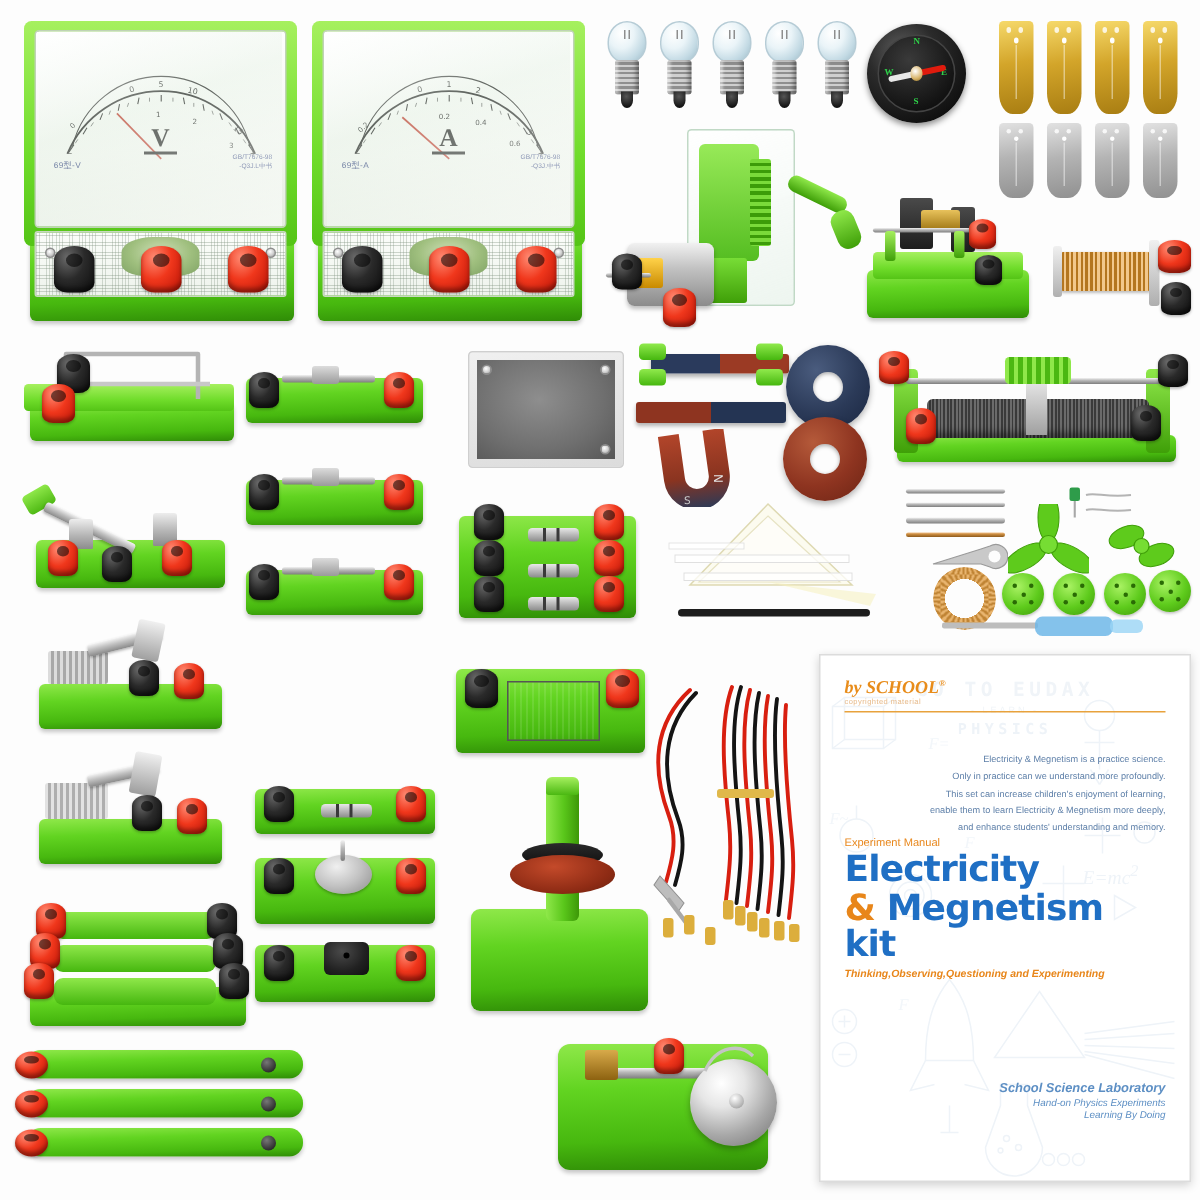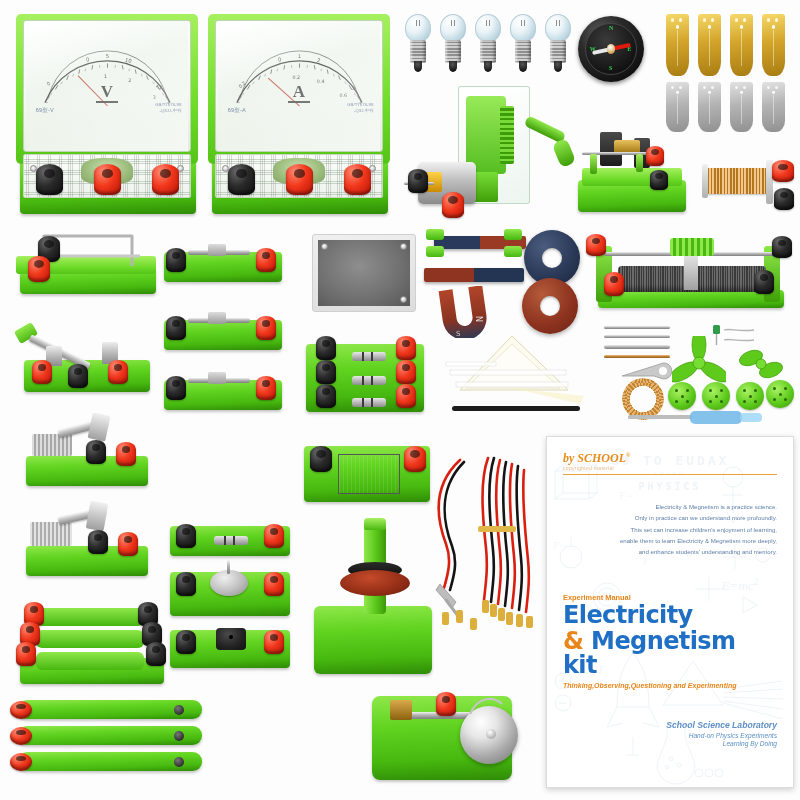--- a/index.html
+++ b/index.html
@@ -238,24 +238,23 @@
   }
   .brand-rule { height:1px; background:#e8a23c; margin-top:3px; }
   .manual-para {
     margin-top:26px;
     font-size:6.1px;
     line-height:1.85;
     color:#5d7fa8;
     text-align:right;
   }
   .exp-manual {
-    margin-top:36px;
     font-size:7.4px;
     color:#e8861a;
-    font-weight:bold;
+    font-weight:normal;
   }
   .title-big {
     font-family:"DejaVu Sans", sans-serif;
     font-weight:bold;
     color:#1f6fc4;
     font-size:24px;
     letter-spacing:-0.6px;
     line-height:1.02;
     margin-top:1px;
   }

